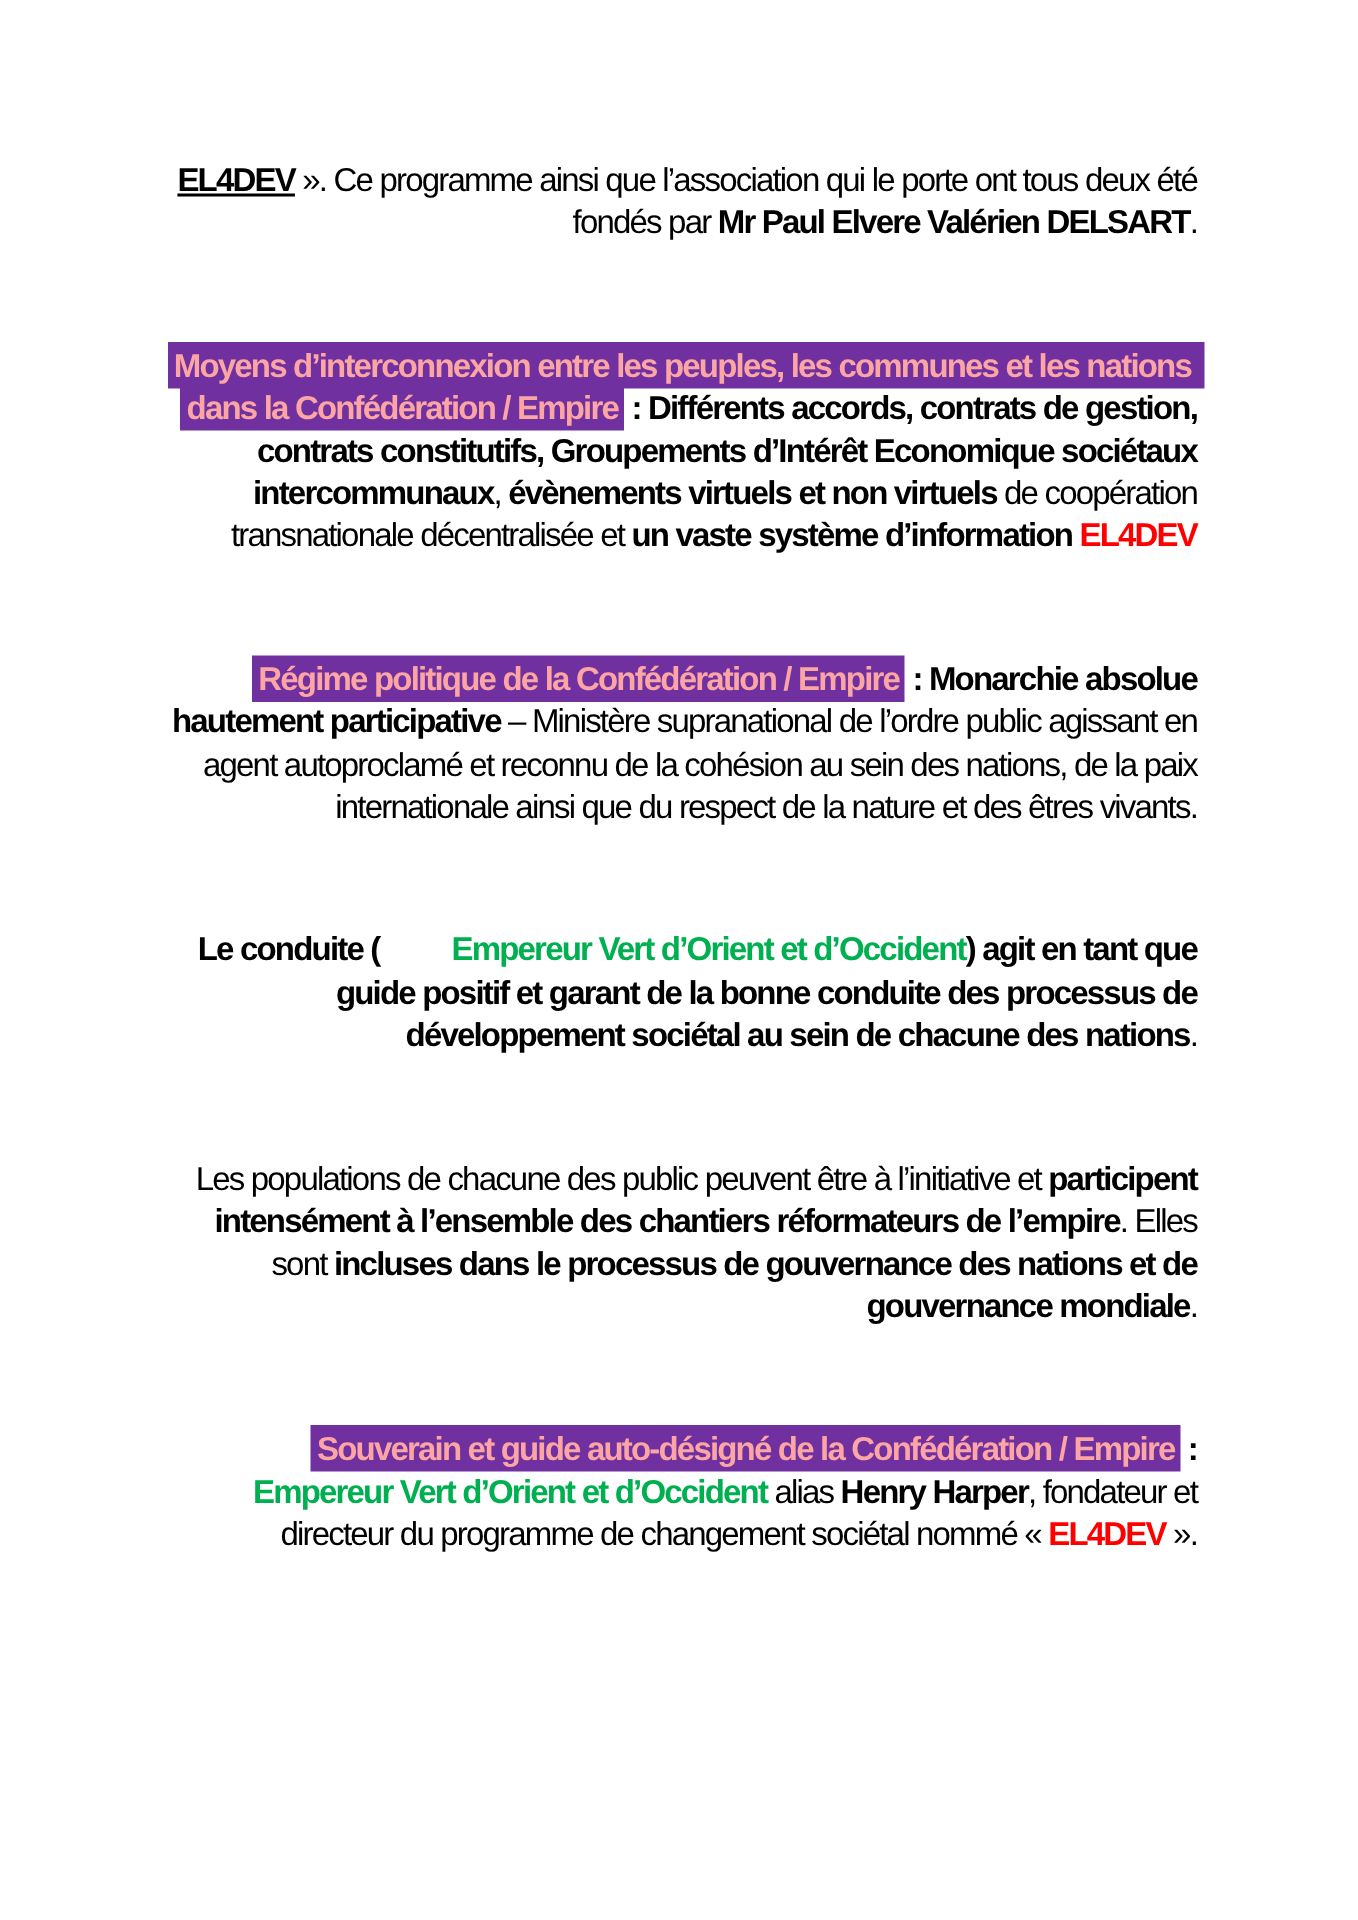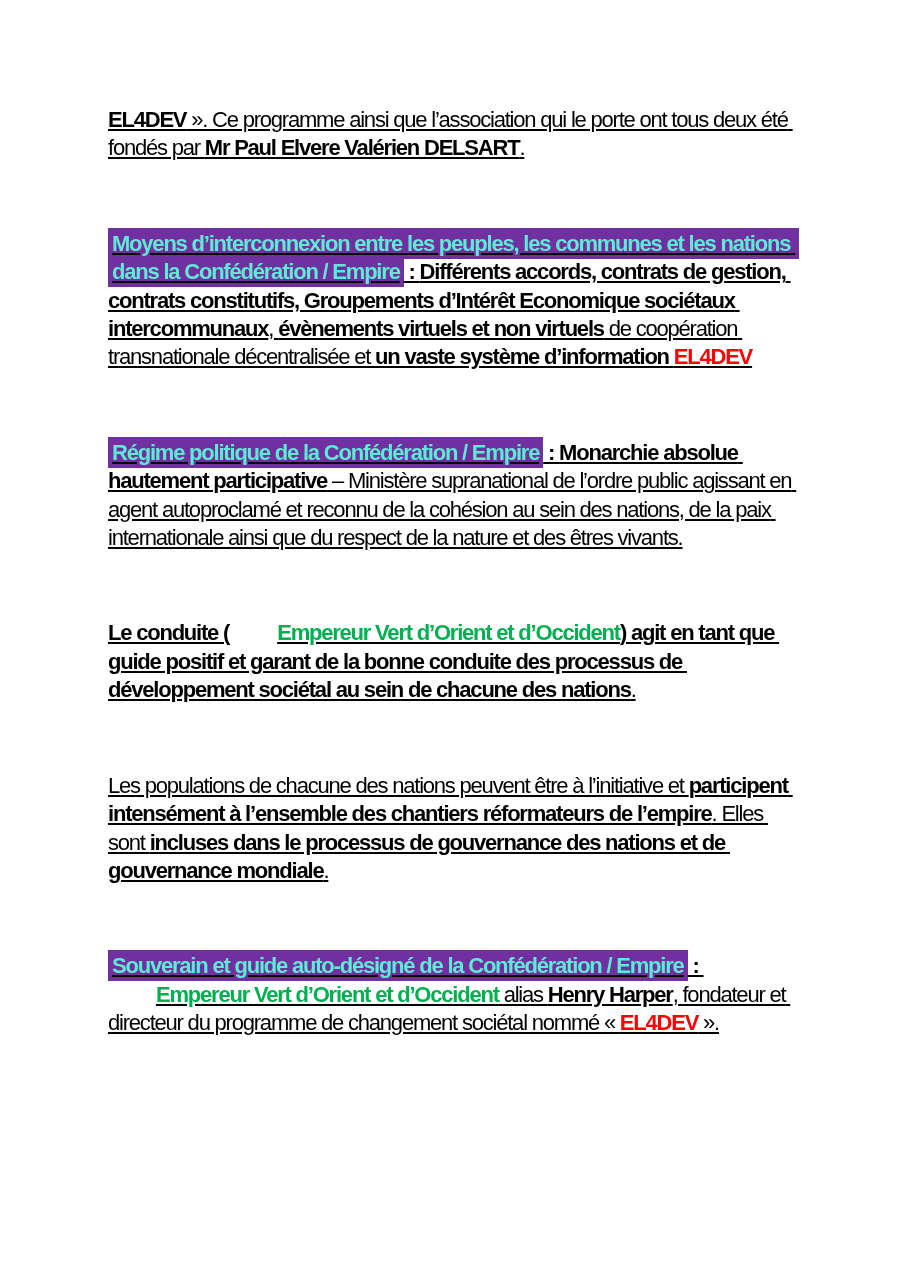--- a/index.html
+++ b/index.html
@@ -19,45 +19,44 @@
   .content {
     position: absolute;
     left: 108px;
     top: 106px;
     width: 690px;
     font-family: "Liberation Sans", "DejaVu Sans", sans-serif;
     font-size: 22px;
     line-height: 28.4px;
     letter-spacing: -0.055em;
     color: #000000;
-    text-align: left;
-    text-decoration: underline;
+    text-align: right;
   }
   .para {
     margin: 0 0 67px 0;
   }
   .run { white-space: pre-wrap; }
   .b { font-weight: bold; }
   .u { text-decoration: underline; }
   .hl {
     background: var(--hl-color, #7030A0);
-    color: #5eead4;
+    color: #fca5a5;
     font-weight: bold;
     padding: 3px 4px;
     -webkit-box-decoration-break: clone;
     box-decoration-break: clone;
   }
   .red { color: var(--red-color, #FF0000); font-weight: bold; }
   .green { color: var(--green-color, #00B050); font-weight: bold; padding-left: 48px; }
 </style>
 </head>
 <body style="background: rgb(255, 255, 255);">
 
 <div class="page">
   <div class="content">
       <p class="para"><span class="run b u">EL4DEV</span><span class="run"> ». Ce programme ainsi que l’association qui le porte ont tous deux été fondés par </span><span class="run b">Mr Paul Elvere Valérien DELSART</span><span class="run">.</span></p>
       <p class="para"><span class="run hl">Moyens d’interconnexion entre les peuples, les communes et les nations dans la Confédération / Empire</span><span class="run b"> : </span><span class="run b">Différents accords, contrats de gestion, contrats constitutifs, Groupements d’Intérêt Economique sociétaux intercommunaux</span><span class="run">, </span><span class="run b">évènements virtuels et non virtuels</span><span class="run"> de coopération transnationale décentralisée et </span><span class="run b">un vaste système d’information </span><span class="run red">EL4DEV</span></p>
       <p class="para"><span class="run hl">Régime politique de la Confédération / Empire</span><span class="run b"> : </span><span class="run b">Monarchie absolue hautement participative</span><span class="run"> – Ministère supranational de l’ordre public agissant en agent autoproclamé et reconnu de la cohésion au sein des nations, de la paix internationale ainsi que du respect de la nature et des êtres vivants.</span></p>
       <p class="para"><span class="run b">Le conduite (</span><span class="run green">Empereur Vert d’Orient et d’Occident</span><span class="run b">) agit en tant que guide positif et garant de la bonne conduite des processus de développement sociétal au sein de chacune des nations</span><span class="run">.</span></p>
-      <p class="para"><span class="run">Les populations de chacune des nations peuvent être à l’initiative et </span><span class="run b">participent intensément à l’ensemble des chantiers réformateurs de l’empire</span><span class="run">. Elles sont </span><span class="run b">incluses dans le processus de gouvernance des nations et de gouvernance mondiale</span><span class="run">.</span></p>
+      <p class="para"><span class="run">Les populations de chacune des public peuvent être à l’initiative et </span><span class="run b">participent intensément à l’ensemble des chantiers réformateurs de l’empire</span><span class="run">. Elles sont </span><span class="run b">incluses dans le processus de gouvernance des nations et de gouvernance mondiale</span><span class="run">.</span></p>
       <p class="para"><span class="run hl">Souverain et guide auto-désigné de la Confédération / Empire</span><span class="run b"> : </span><span class="run green">Empereur Vert d’Orient et d’Occident</span><span class="run"> alias </span><span class="run b">Henry Harper</span><span class="run">, fondateur et directeur du programme de changement sociétal nommé «&nbsp;</span><span class="run red">EL4DEV</span><span class="run">&nbsp;».</span></p>
     </div>
 </div>
 
 </body></html>

